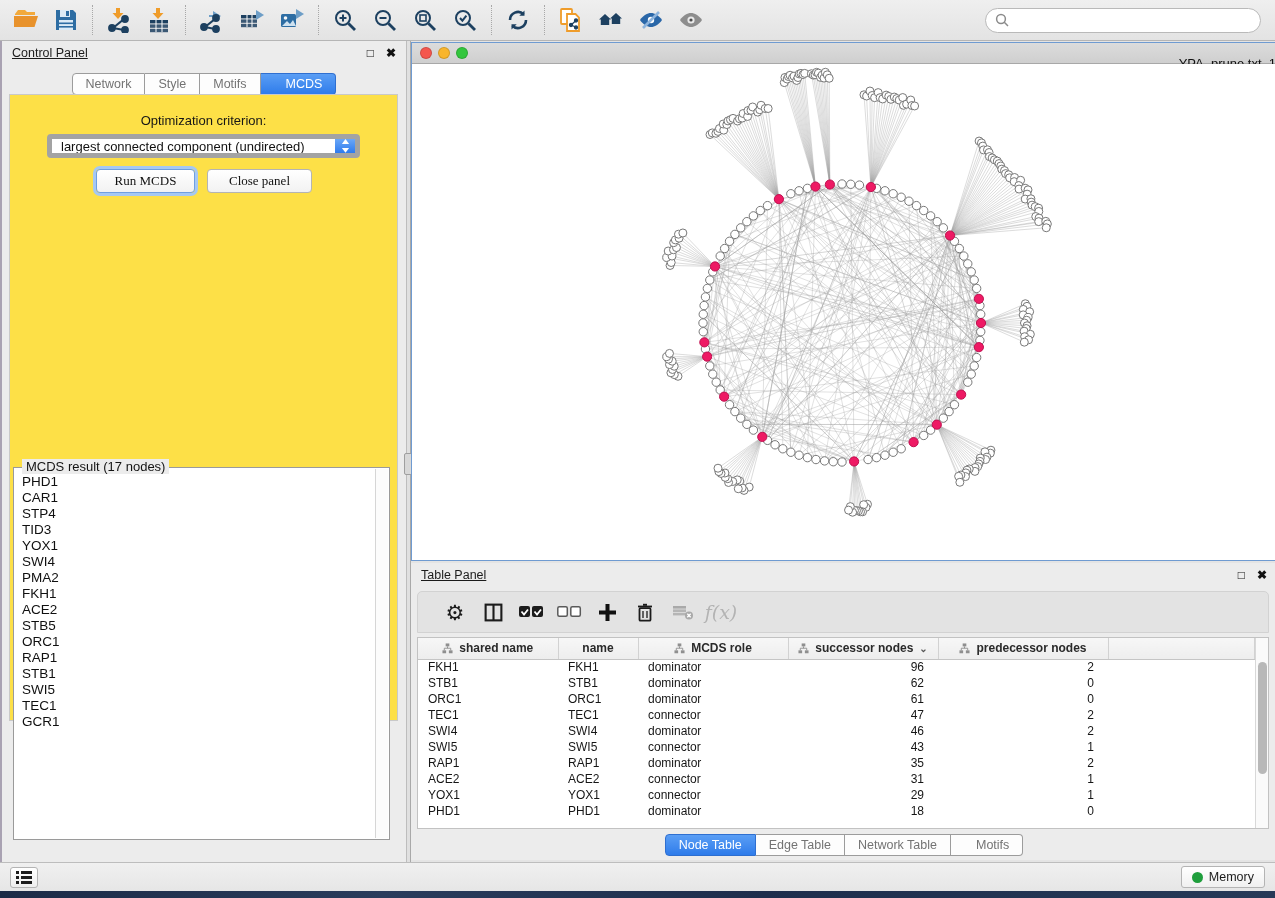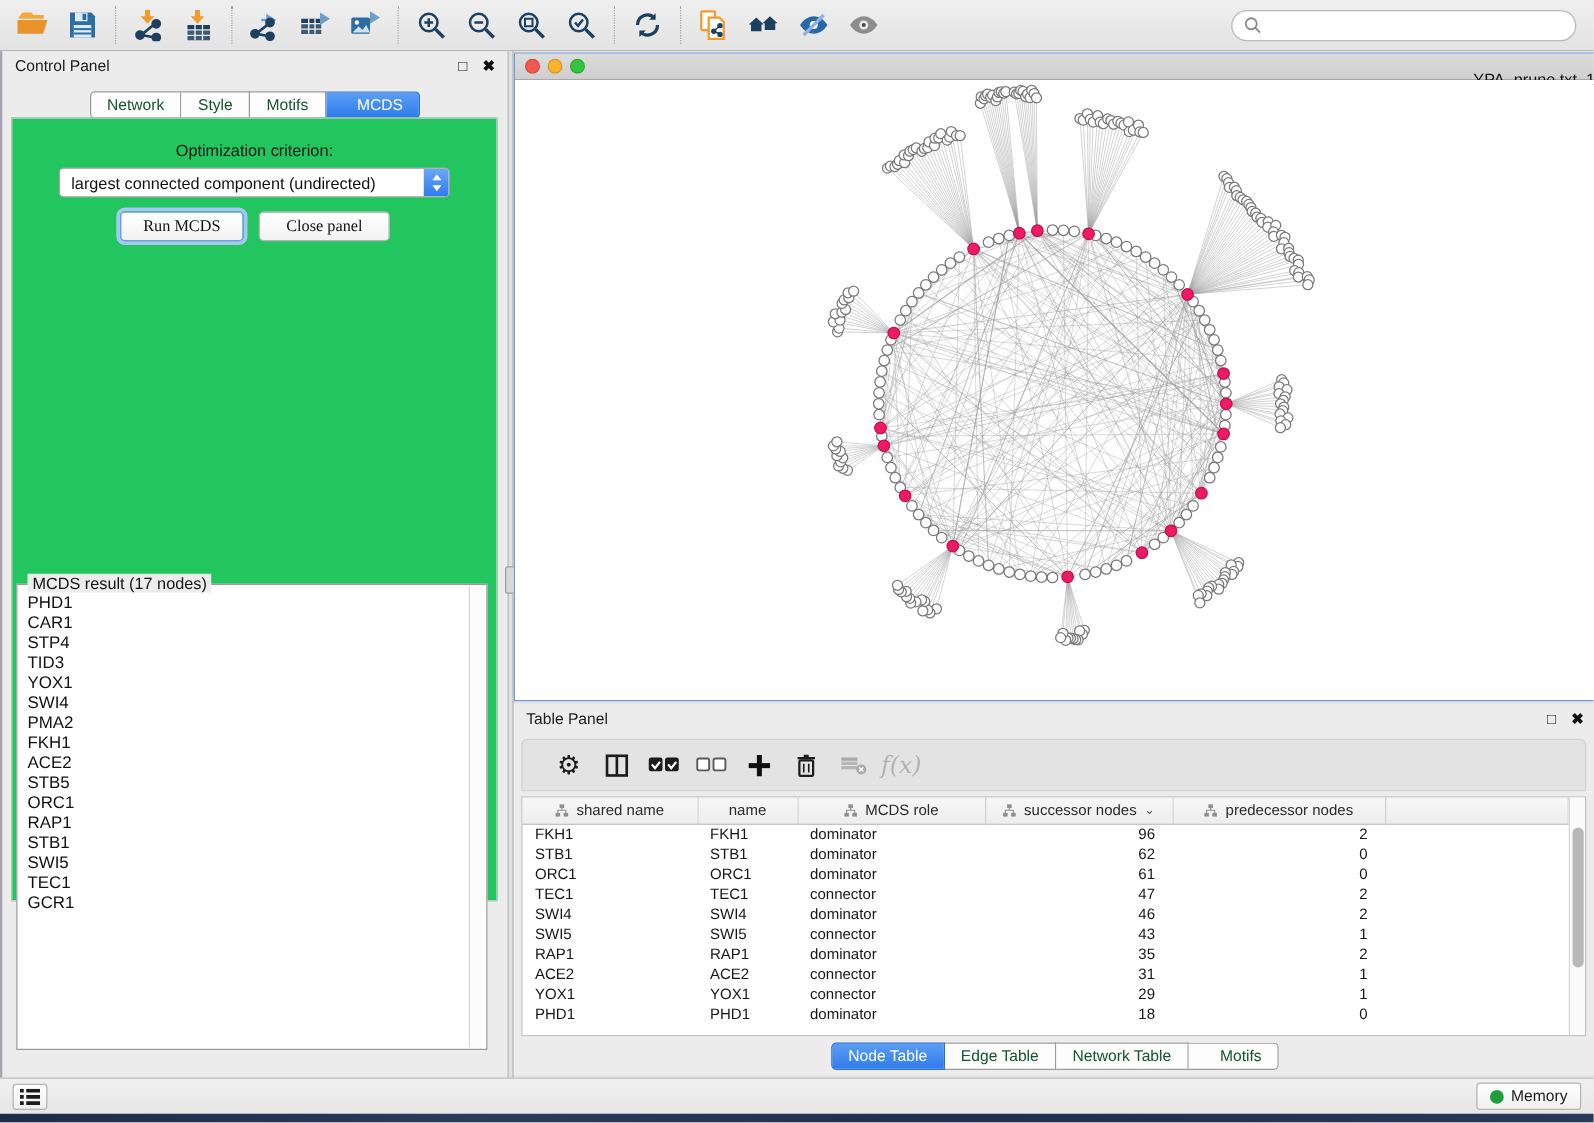--- a/index.html
+++ b/index.html
@@ -19,31 +19,31 @@
     display:flex; align-items:center; margin-right:14px; padding:0 9px; }
   .search-box svg { width:14px; height:14px; margin-right:6px; flex:none; }
   .search-box input { border:none; outline:none; flex:1; font-size:13px; font-family:"Liberation Sans",sans-serif; background:transparent; }
 
   
   .main { position:absolute; left:0; top:41px; width:1275px; height:821px; background:#e4e4e4; border-left:2px solid #a9a2b2; }
 
   
   .control-panel { position:absolute; left:0; top:0; width:404px; height:821px; background:#ececec; }
   .panel-header { position:absolute; left:0; top:0; right:0; height:24px; display:flex; align-items:center; padding:0 10px; }
-  .panel-title { font-size:12.5px; color:#1c1c1c; }
+  .panel-title { font-size:12.5px; color:#1c1c1c;text-decoration:underline; }
   .panel-header .flex { flex:1; }
   .win-glyph { font-size:12px; color:#111; margin-left:12px; cursor:pointer; font-weight:bold; line-height:1; }
   .cp-tabs { position:absolute; top:32px; left:0; right:0; display:flex; justify-content:center; }
-  .seg-tab { font-size:12.5px; padding:3px 13px; background:#fdfdfd; border:1px solid #9c9c9c; border-left:none; cursor:pointer; color:#14532d; }
+  .seg-tab { font-size:12.5px; padding:3px 13px; background:#fdfdfd; border:1px solid #9c9c9c; border-left:none; cursor:pointer; color:#737373; }
   .seg-tab:first-child { border-left:1px solid #9c9c9c; border-radius:4px 0 0 4px; }
   .seg-tab:last-child { border-radius:0 4px 4px 0;padding-left:25px; }
   .seg-tab.active { background:linear-gradient(#5a9ef5,#2f7ceb); color:#fff; border-color:#2f6fd0; }
-  .cp-content { position:absolute; left:7px; top:53px; width:389px; height:627px; background:#22c55e; border:1px solid #c9c9c9; }
+  .cp-content { position:absolute; left:7px; top:53px; width:389px; height:627px; background:#fde047; border:1px solid #c9c9c9; }
   .opt-label { position:absolute; top:18px; left:0; right:0; text-align:center; font-size:13px; color:#161616; }
-  .mac-select { position:absolute; top:39px; left:37px; width:313px; height:24px; background:#fff; border:1px solid #a3a3a3;
+  .mac-select { position:absolute; top:39px; left:37px; width:313px; height:24px; background:#fff; border:5px solid #a3a3a3;
     border-radius:4px; display:flex; align-items:center; cursor:pointer; overflow:hidden; }
   .mac-select .val { flex:1; font-size:13px; padding-left:9px; color:#111; white-space:nowrap; }
   .mac-select .cap { width:20px; height:100%; background:linear-gradient(#6aa7f7,#2e7bee); display:flex; flex-direction:column;
     align-items:center; justify-content:center; gap:1px; }
   .cap svg { width:9px; height:7px; }
   .btn { font-size:13px; background:linear-gradient(#ffffff,#f2f2f2); border:1px solid #b4b4b4; border-radius:4px;
     height:24px; padding:0 14px; cursor:pointer; color:#111; font-family:Liberation Serif, serif; }
   .btn.focus-ring { box-shadow:0 0 0 3px #a5c8f3; border-color:#6f9fe0; }
   #run-btn { position:absolute; top:74px; left:86px; width:99px; }
   #close-btn { position:absolute; top:74px; left:197px; width:105px; }
@@ -70,21 +70,21 @@
 
   
   .table-panel { position:absolute; left:0; top:522px; width:866px; height:297px; background:#ececec; }
   .tp-toolbar { position:absolute; left:6px; top:28px; right:8px; height:42px; background:#e3e3e3; border:1px solid #d2d2d2;
     border-radius:5px 5px 0 0; display:flex; align-items:center; padding-left:18px; gap:0; }
   .tp-icon { width:38px; height:34px; display:flex; align-items:center; justify-content:center; cursor:pointer; }
   .tp-icon.disabled { cursor:default; }
   .tbl-wrap { position:absolute; left:6px; top:74px; right:8px; height:192px; background:#fff; border:1px solid #c2c2c2; }
   table.grid { border-collapse:collapse; width:836px; table-layout:fixed; }
   .grid th { height:21px; background:linear-gradient(#f7f7f7,#ededed); border-bottom:1px solid #c5c5c5; border-right:1px solid #d2d2d2;
-    font-size:12px; font-weight:normal; color:#2a2a2a; cursor:pointer; padding:0 4px; white-space:nowrap; overflow:hidden;text-align:center; }
+    font-size:12px; font-weight:bold; color:#2a2a2a; cursor:pointer; padding:0 4px; white-space:nowrap; overflow:hidden;text-align:center; }
   .grid th .hwrap { display:flex; align-items:center; justify-content:center; gap:6px; }
   .grid td { height:16px; font-size:12px; color:#161616; padding:0 10px; white-space:nowrap; overflow:hidden; cursor:default; }
   .grid td.num { text-align:right; padding-right:14px; }
   .org-ico svg { width:11px; height:11px; display:block; }
   .sort-chev { font-size:10px; color:#555; }
   .tbl-vscroll { position:absolute; top:0; right:0; bottom:0; width:13px; background:#fafafa; border-left:1px solid #d8d8d8; }
   .tbl-thumb { position:absolute; top:24px; right:1.5px; width:9px; height:112px; background:#b8b8b8; border-radius:5px; cursor:pointer; }
   .tp-tabs { position:absolute; left:0; right:0; top:271px; display:flex; justify-content:center; }
 
   

